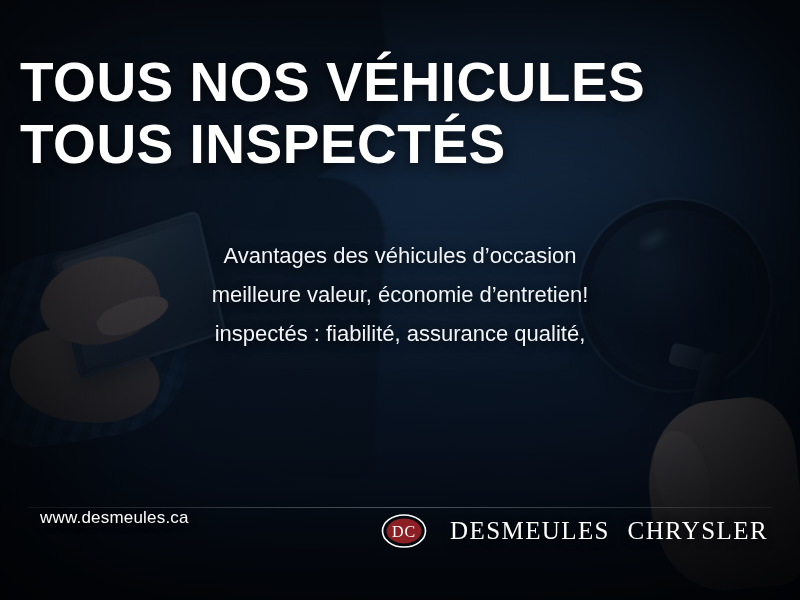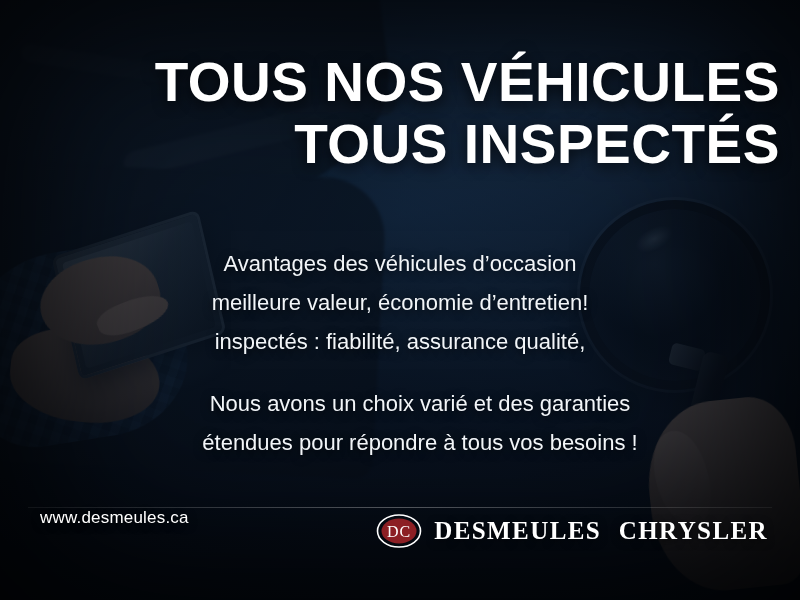--- a/index.html
+++ b/index.html
@@ -186,33 +186,33 @@
   
   .content {
     position: absolute;
     inset: 0;
     display: flex;
     flex-direction: column;
     align-items: center;
   }
   .headline {
     margin-top: 52px;
-    text-align: right;
+    text-align: left;
     color: #ffffff;
     font-weight: 700;
     font-size: 55px;
     line-height: 1.12;
     letter-spacing: .5px;
     text-shadow: 0 3px 14px rgba(0,0,0,.75);
     width: 760px;
   }
   .headline .l2 { display: block; }
 
   .body-copy {
-    margin-top: 32px;
+    margin-top: 24px;
     text-align: center;
     color: #f2f5f8;
     font-size: 22px;
     line-height: 1.78;
     width: 560px;
     font-weight: 400;
     text-shadow: 0 2px 10px rgba(0,0,0,.7);
   }
   .body-copy .para2 {
     margin-top: 22px;
@@ -240,36 +240,35 @@
   }
   .site-url {
     color: #ffffff;
     font-size: 17px;
     letter-spacing: .2px;
     text-shadow: 0 2px 8px rgba(0,0,0,.7);
   }
   .brand {
     display: flex;
     align-items: center;
-    gap: 12px;
+    gap: 23px;
   }
   .brand-mark {
     position: relative;
     width: 46px;
     height: 46px;
   }
   .brand-mark svg { display: block; }
   .brand-text {
     color: #ffffff;
     font-family: "Liberation Serif", serif;
     font-size: 25px;
     letter-spacing: 1.4px;
     white-space: nowrap;
     text-shadow: 0 2px 8px rgba(0,0,0,.7);
-    font-weight: bold;
   }
   .brand-text .word2 { margin-left: 10px; }
 </style>
 </head>
 <body>
 
 <div id="stage">
 
   <div class="bg-base"></div>
   <div class="bg-shape greenery"></div>
@@ -299,24 +298,20 @@
     <h1 class="headline">
       <span class="l1">TOUS NOS VÉHICULES</span>
       <span class="l2">TOUS INSPECTÉS</span>
     </h1>
 
     <div class="body-copy">
       <div class="para1">
         <div>Avantages des véhicules d’occasion</div>
         <div>meilleure valeur, économie d’entretien!</div>
         <div>inspectés : fiabilité, assurance qualité,</div>
-      </div>
-      <div class="para2">
-        <div>Nous avons un choix varié et des garanties</div>
-        <div>étendues pour répondre à tous vos besoins !</div>
       </div>
     </div>
   </div>
 
   <div class="rule"></div>
 
   <div class="footer">
     <div class="site-url">www.desmeules.ca</div>
 
     <div class="brand">

